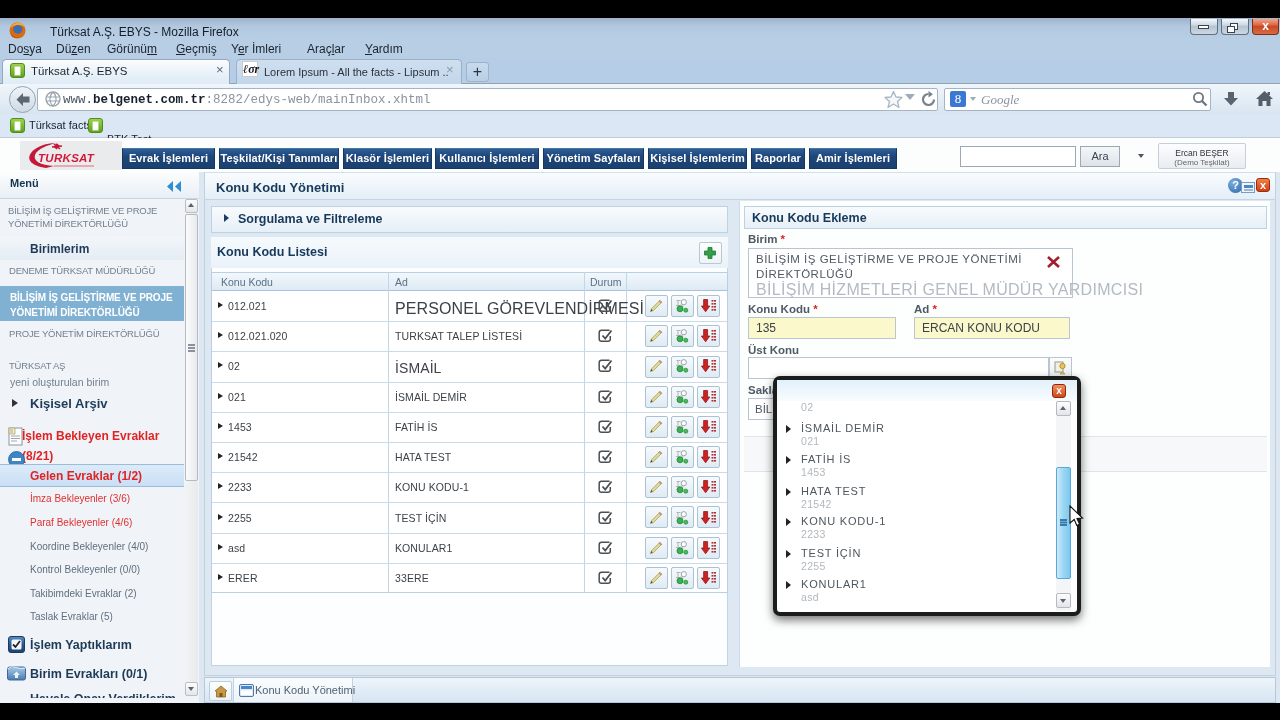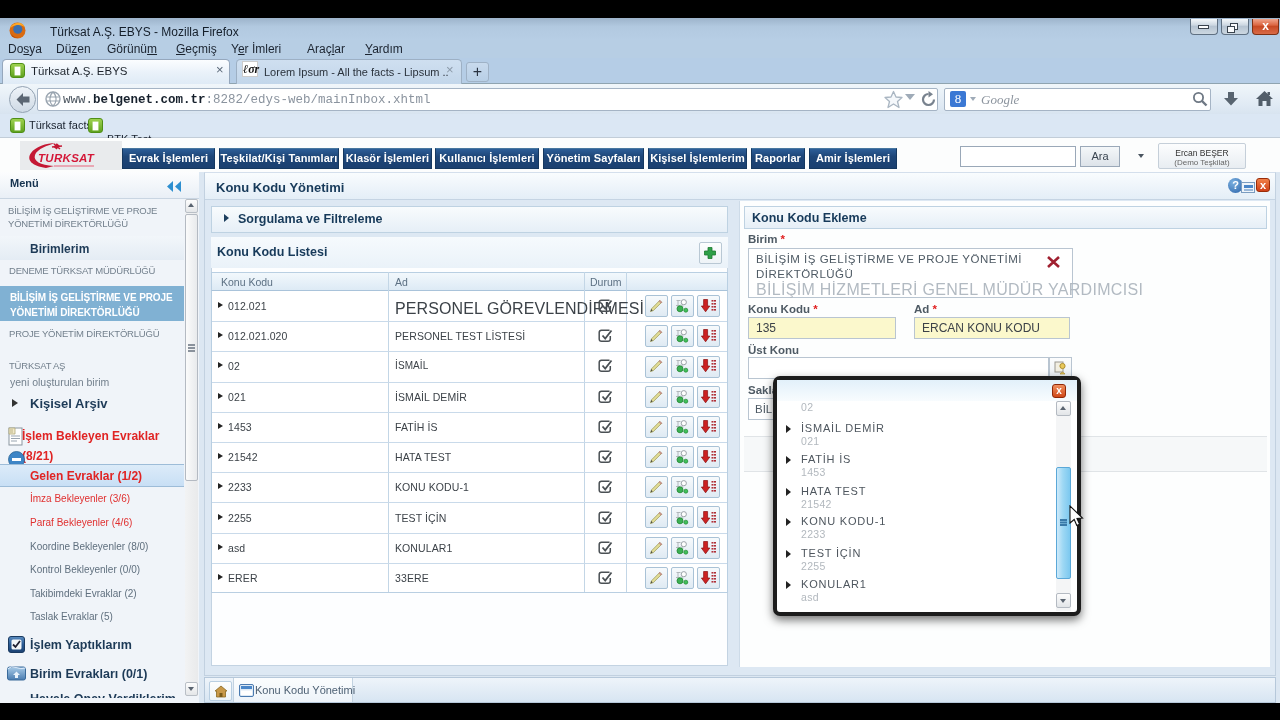--- a/index.html
+++ b/index.html
@@ -179,21 +179,21 @@
 </svg>
 <div class="abs" style="left:22px;top:426px;font-size:12px;font-weight:bold;color:#e02424;line-height:20px">İşlem Bekleyen Evraklar<br>(8/21)</div>
 <svg class="abs" style="left:8px;top:451px" width="17" height="17" viewBox="0 0 17 17">
   <circle cx="8.5" cy="8.5" r="8" fill="#3d85c6" stroke="#2a6496" stroke-width="0.8"></circle>
   <path d="M4 8.5 H13" stroke="#fff" stroke-width="3"></path>
 </svg>
 <div class="abs" style="left:0;top:464px;width:184px;height:23px;background:linear-gradient(#dcebf9,#c8dff5);border-top:1px solid #9dbcd8;border-bottom:1px solid #9dbcd8"></div>
 <div class="abs" style="left:30px;top:469px;font-size:12px;font-weight:bold;color:#e02424">Gelen Evraklar (1/2)</div>
 <div class="abs" style="left:30px;top:493px;font-size:10px;color:#e03030">İmza Bekleyenler (3/6)</div>
 <div class="abs" style="left:30px;top:517px;font-size:10px;color:#e03030">Paraf Bekleyenler (4/6)</div>
-<div class="abs" style="left:30px;top:541px;font-size:10px;color:#5f6f7e">Koordine Bekleyenler (8/0)</div>
+<div class="abs" style="left:30px;top:541px;font-size:10px;color:#5f6f7e">Koordine Bekleyenler (4/0)</div>
 <div class="abs" style="left:30px;top:564px;font-size:10px;color:#5f6f7e">Kontrol Bekleyenler (0/0)</div>
 <div class="abs" style="left:30px;top:588px;font-size:10px;color:#5f6f7e">Takibimdeki Evraklar (2)</div>
 <div class="abs" style="left:30px;top:611px;font-size:10px;color:#5f6f7e">Taslak Evraklar (5)</div>
 <svg class="abs" style="left:8px;top:636px" width="17" height="17" viewBox="0 0 17 17">
   <rect x="0.5" y="0.5" width="16" height="16" rx="2.5" fill="url(#gchk)" stroke="#1a3a60"></rect>
   <defs>
       <linearGradient id="gchk" x1="0" y1="0" x2="0" y2="1">
         <stop offset="0" stop-color="#5a8cc0"></stop>
         <stop offset="0.5" stop-color="#2a5a94"></stop>
         <stop offset="1" stop-color="#1c4272"></stop>
@@ -279,21 +279,21 @@
       <rect x="14" y="5" width="2" height="1.6"></rect>
       <rect x="11.5" y="8" width="2" height="1.6"></rect>
       <rect x="14" y="8" width="2" height="1.6"></rect>
       <rect x="11.5" y="11" width="2" height="1.6"></rect>
       <rect x="14" y="11" width="2" height="1.6"></rect>
     </g>
 </svg>
 <div class="abs" style="left:212px;top:321px;width:515px;height:1px;background:#c9daea"></div>
 <div class="abs" style="left:218px;top:332px;width:0;height:0;border-top:3.5px solid transparent;border-bottom:3.5px solid transparent;border-left:5px solid #222"></div>
 <div class="abs" style="left:228px;top:330px;font-size:10.5px;color:#3c4248;letter-spacing:0.1px">012.021.020</div>
-<div class="abs" style="left:395px;top:330px;font-size:10.5px;color:#3c4248;letter-spacing:0.1px">PERSONEL TEST LİSTESİ</div>
+<div class="abs" style="left:395px;top:330px;font-size:10.5px;color:#3c4248;letter-spacing:0.1px">TURKSAT TALEP LİSTESİ</div>
 <svg class="abs" style="left:597px;top:328px" width="17" height="16" viewBox="0 0 17 16">
 <path d="M12.5 2.2 H4.5 Q2.2 2.2 2.2 4.5 V11 Q2.2 13.3 4.5 13.3 H11 Q13.3 13.3 13.3 11 V8" fill="none" stroke="#4a5054" stroke-width="1.5"></path>
 <path d="M5.5 7.5 L8.2 10.5 L14.5 2.5" fill="none" stroke="#4a5054" stroke-width="1.8"></path>
 </svg>
 <div class="abs btn3" style="left:645px;top:325px"></div>
 <svg class="abs" style="left:648px;top:328px" width="16" height="16" viewBox="0 0 16 16">
 <path d="M2.5 13.5 L3.5 10.8 L11.8 2.4 L13.7 4.3 L5.3 12.6 Z" fill="#e2dc96" stroke="#a0a05a" stroke-width="0.8"></path>
 <path d="M11.8 2.4 L13.7 4.3 L12.9 5.1 L11 3.2 Z" fill="#e0a0a0" stroke="#b07070" stroke-width="0.6"></path>
 <path d="M2.5 13.5 L3.5 10.8 L4.6 12.4 Z" fill="#4a4a42"></path>
 </svg>
@@ -315,21 +315,21 @@
       <rect x="14" y="5" width="2" height="1.6"></rect>
       <rect x="11.5" y="8" width="2" height="1.6"></rect>
       <rect x="14" y="8" width="2" height="1.6"></rect>
       <rect x="11.5" y="11" width="2" height="1.6"></rect>
       <rect x="14" y="11" width="2" height="1.6"></rect>
     </g>
 </svg>
 <div class="abs" style="left:212px;top:351px;width:515px;height:1px;background:#c9daea"></div>
 <div class="abs" style="left:218px;top:362px;width:0;height:0;border-top:3.5px solid transparent;border-bottom:3.5px solid transparent;border-left:5px solid #222"></div>
 <div class="abs" style="left:228px;top:360px;font-size:10.5px;color:#3c4248;letter-spacing:0.1px">02</div>
-<div class="abs" style="left:395px;top:360px;font-size:10px;color:#3c4248;letter-spacing:0.1px">İSMAİL</div>
+<div class="abs" style="left:395px;top:360px;font-size:14px;color:#3c4248;letter-spacing:0.1px">İSMAİL</div>
 <svg class="abs" style="left:597px;top:358px" width="17" height="16" viewBox="0 0 17 16">
 <path d="M12.5 2.2 H4.5 Q2.2 2.2 2.2 4.5 V11 Q2.2 13.3 4.5 13.3 H11 Q13.3 13.3 13.3 11 V8" fill="none" stroke="#4a5054" stroke-width="1.5"></path>
 <path d="M5.5 7.5 L8.2 10.5 L14.5 2.5" fill="none" stroke="#4a5054" stroke-width="1.8"></path>
 </svg>
 <div class="abs btn3" style="left:645px;top:356px"></div>
 <svg class="abs" style="left:648px;top:358px" width="16" height="16" viewBox="0 0 16 16">
 <path d="M2.5 13.5 L3.5 10.8 L11.8 2.4 L13.7 4.3 L5.3 12.6 Z" fill="#e2dc96" stroke="#a0a05a" stroke-width="0.8"></path>
 <path d="M11.8 2.4 L13.7 4.3 L12.9 5.1 L11 3.2 Z" fill="#e0a0a0" stroke="#b07070" stroke-width="0.6"></path>
 <path d="M2.5 13.5 L3.5 10.8 L4.6 12.4 Z" fill="#4a4a42"></path>
 </svg>

